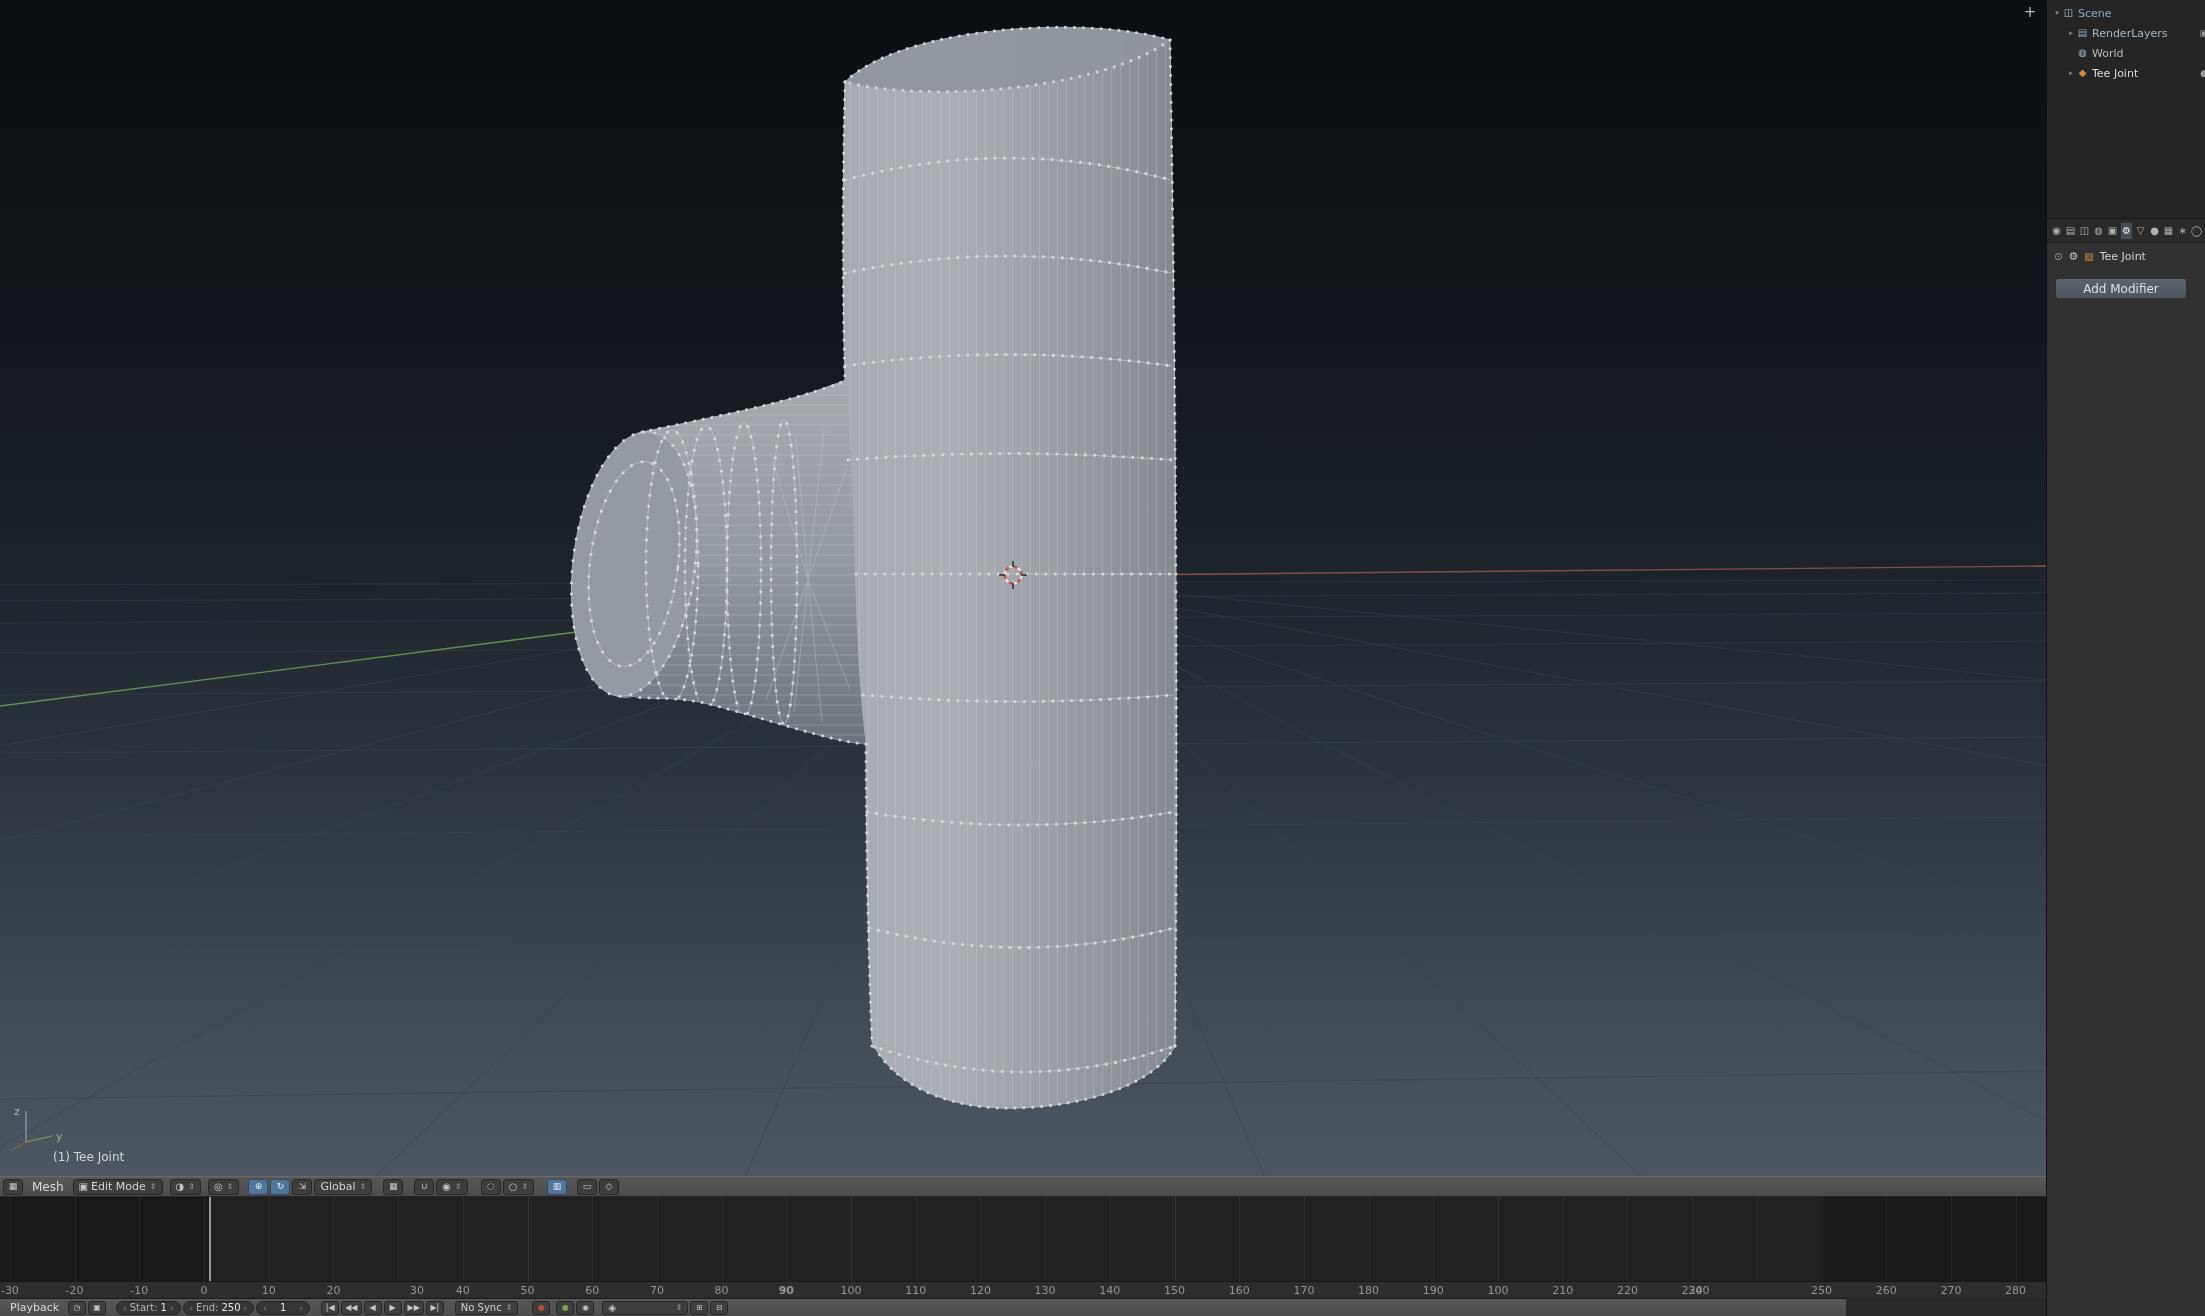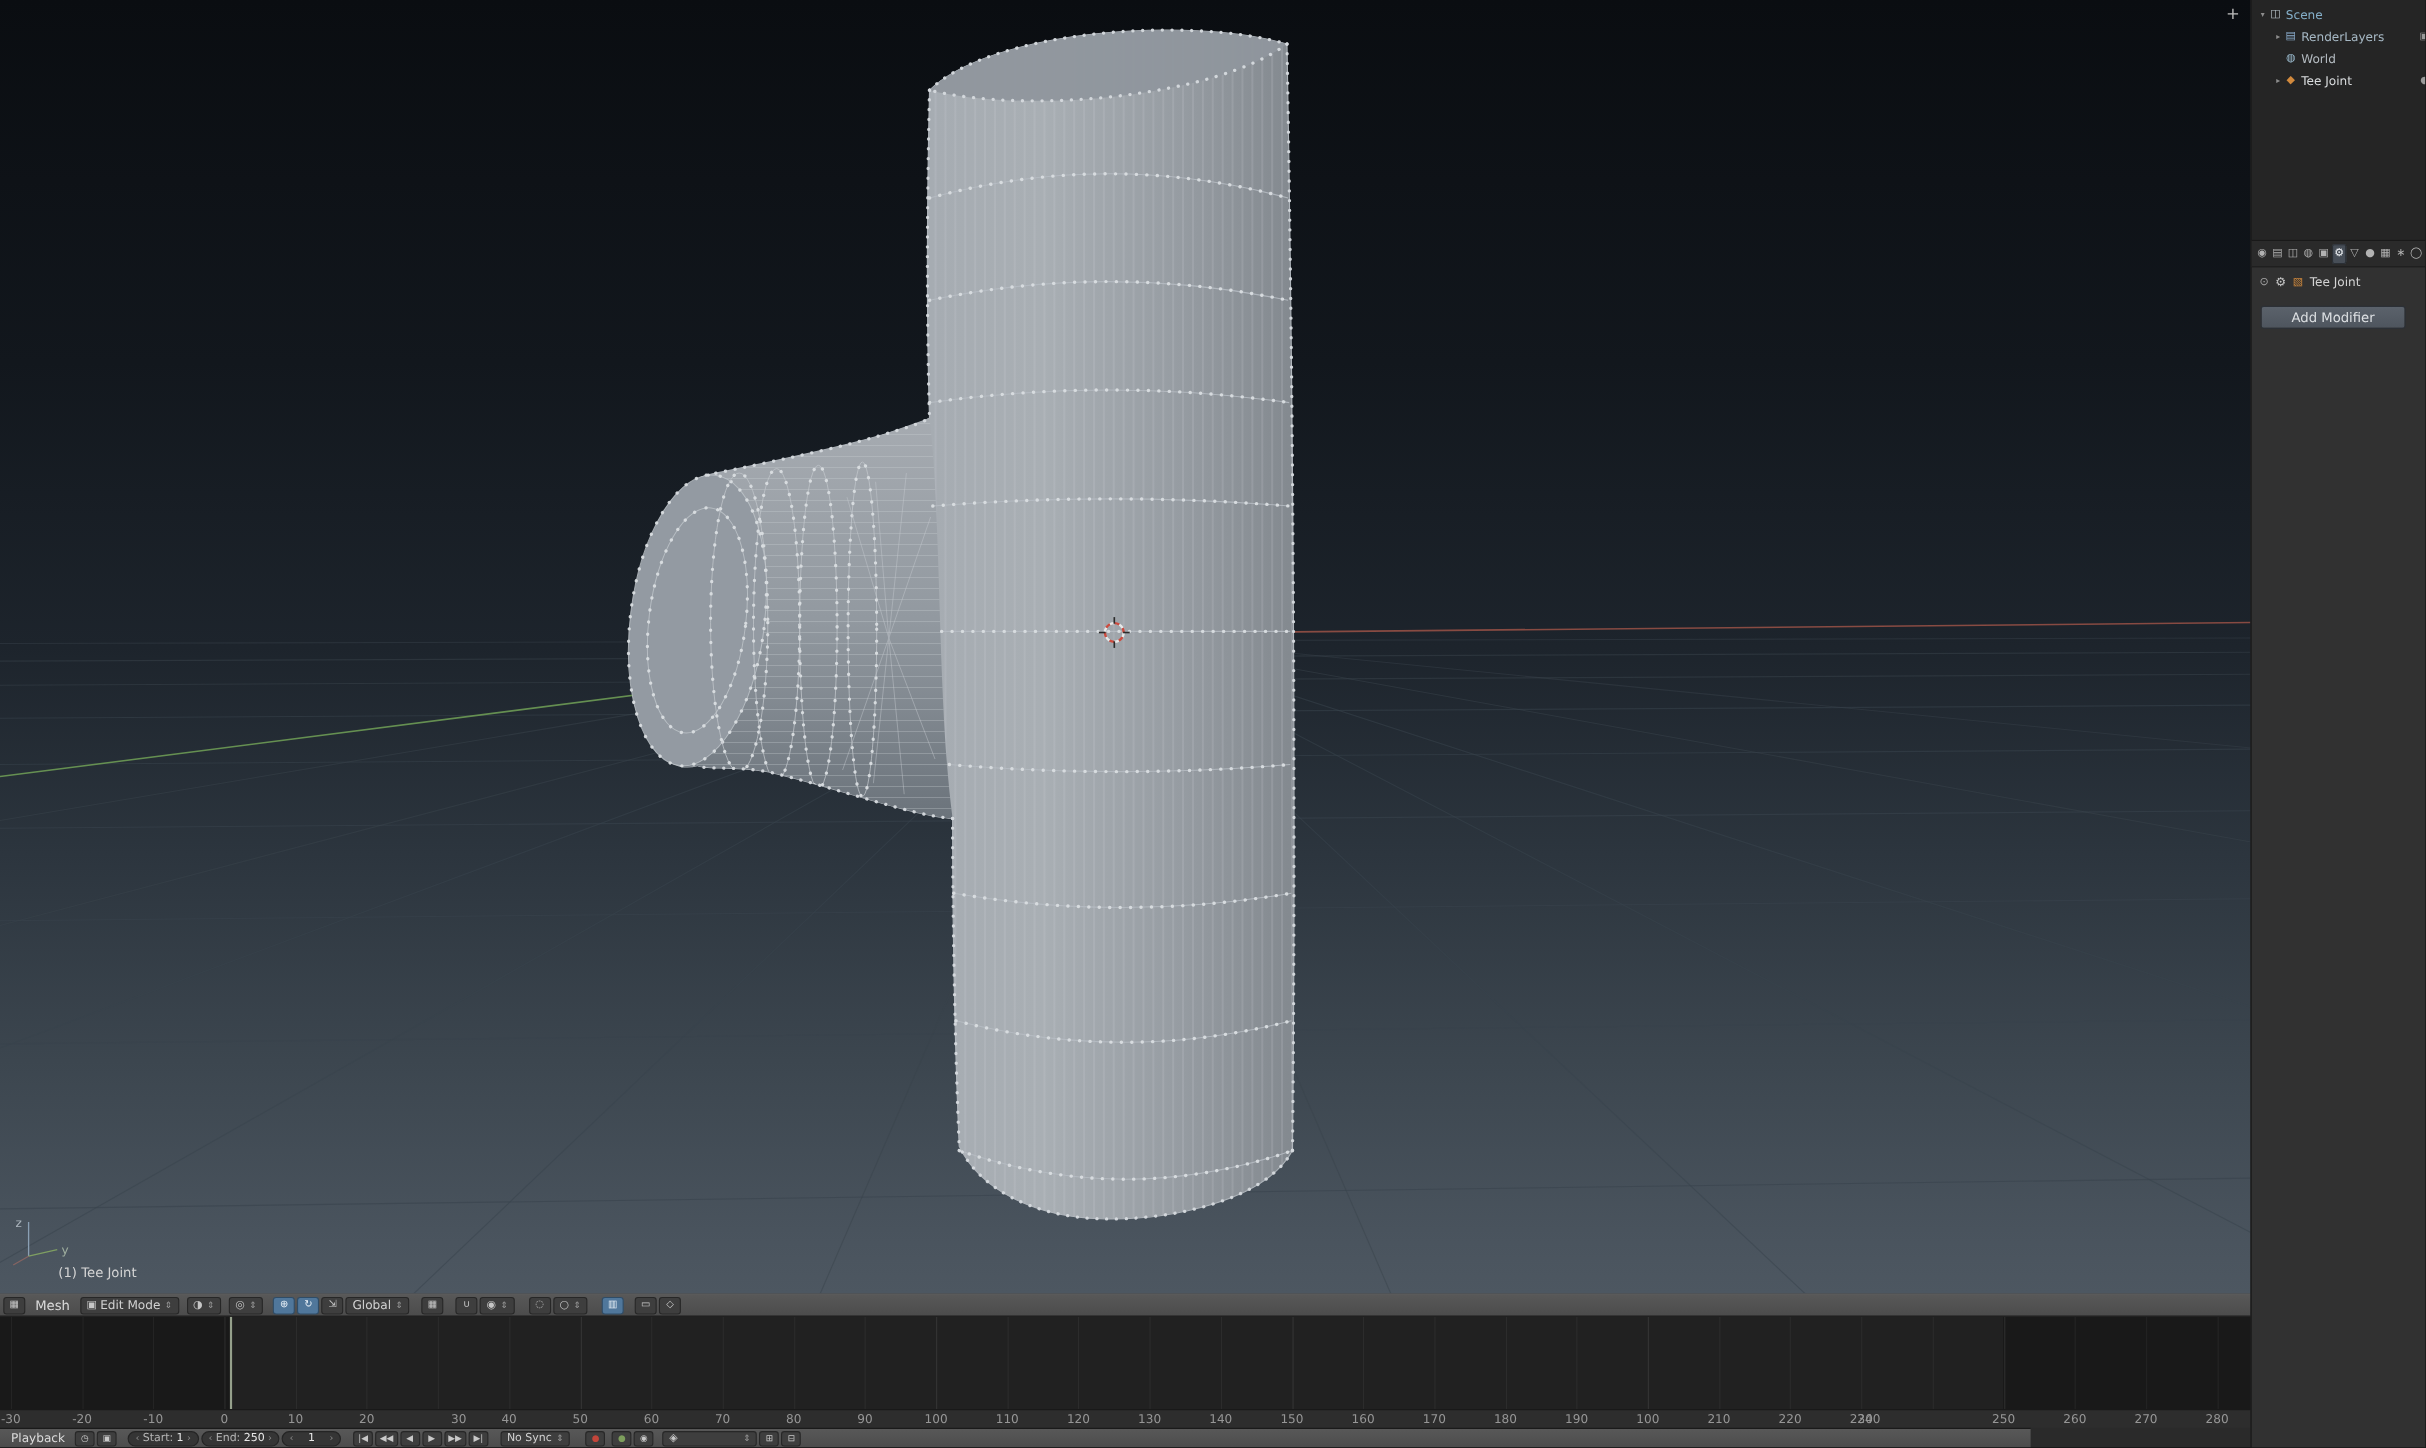--- a/index.html
+++ b/index.html
@@ -348,21 +348,21 @@
       <span class="tick" style="left: 139.3px;">-10</span>
       <span class="tick" style="left: 204px;">0</span>
       <span class="tick" style="left: 268.7px;">10</span>
       <span class="tick" style="left: 333.4px;">20</span>
       <span class="tick" style="left: 375px; margin-left: 42px;">30</span>
       <span class="tick" style="left: 462.8px;">40</span>
       <span class="tick" style="left: 527.5px;">50</span>
       <span class="tick" style="left: 592.2px; text-align: right;">60</span>
       <span class="tick" style="left: 656.9px;">70</span>
       <span class="tick" style="left: 721.6px;">80</span>
-      <span class="tick" style="left: 786.3px;">90</span>
+      <span class="tick" style="left: 786.3px; font-weight: bold;">90</span>
       <span class="tick" style="left: 851px;">100</span>
       <span class="tick" style="left: 915.7px;">110</span>
       <span class="tick" style="left: 980.4px;">120</span>
       <span class="tick" style="left: 1045.1px;">130</span>
       <span class="tick" style="left: 1109.8px;">140</span>
       <span class="tick" style="left: 1174.5px;">150</span>
       <span class="tick" style="left: 1239.2px;">160</span>
       <span class="tick" style="left: 1303.9px;">170</span>
       <span class="tick" style="left: 1368.6px;">180</span>
       <span class="tick" style="left: 1433.3px;">190</span>

